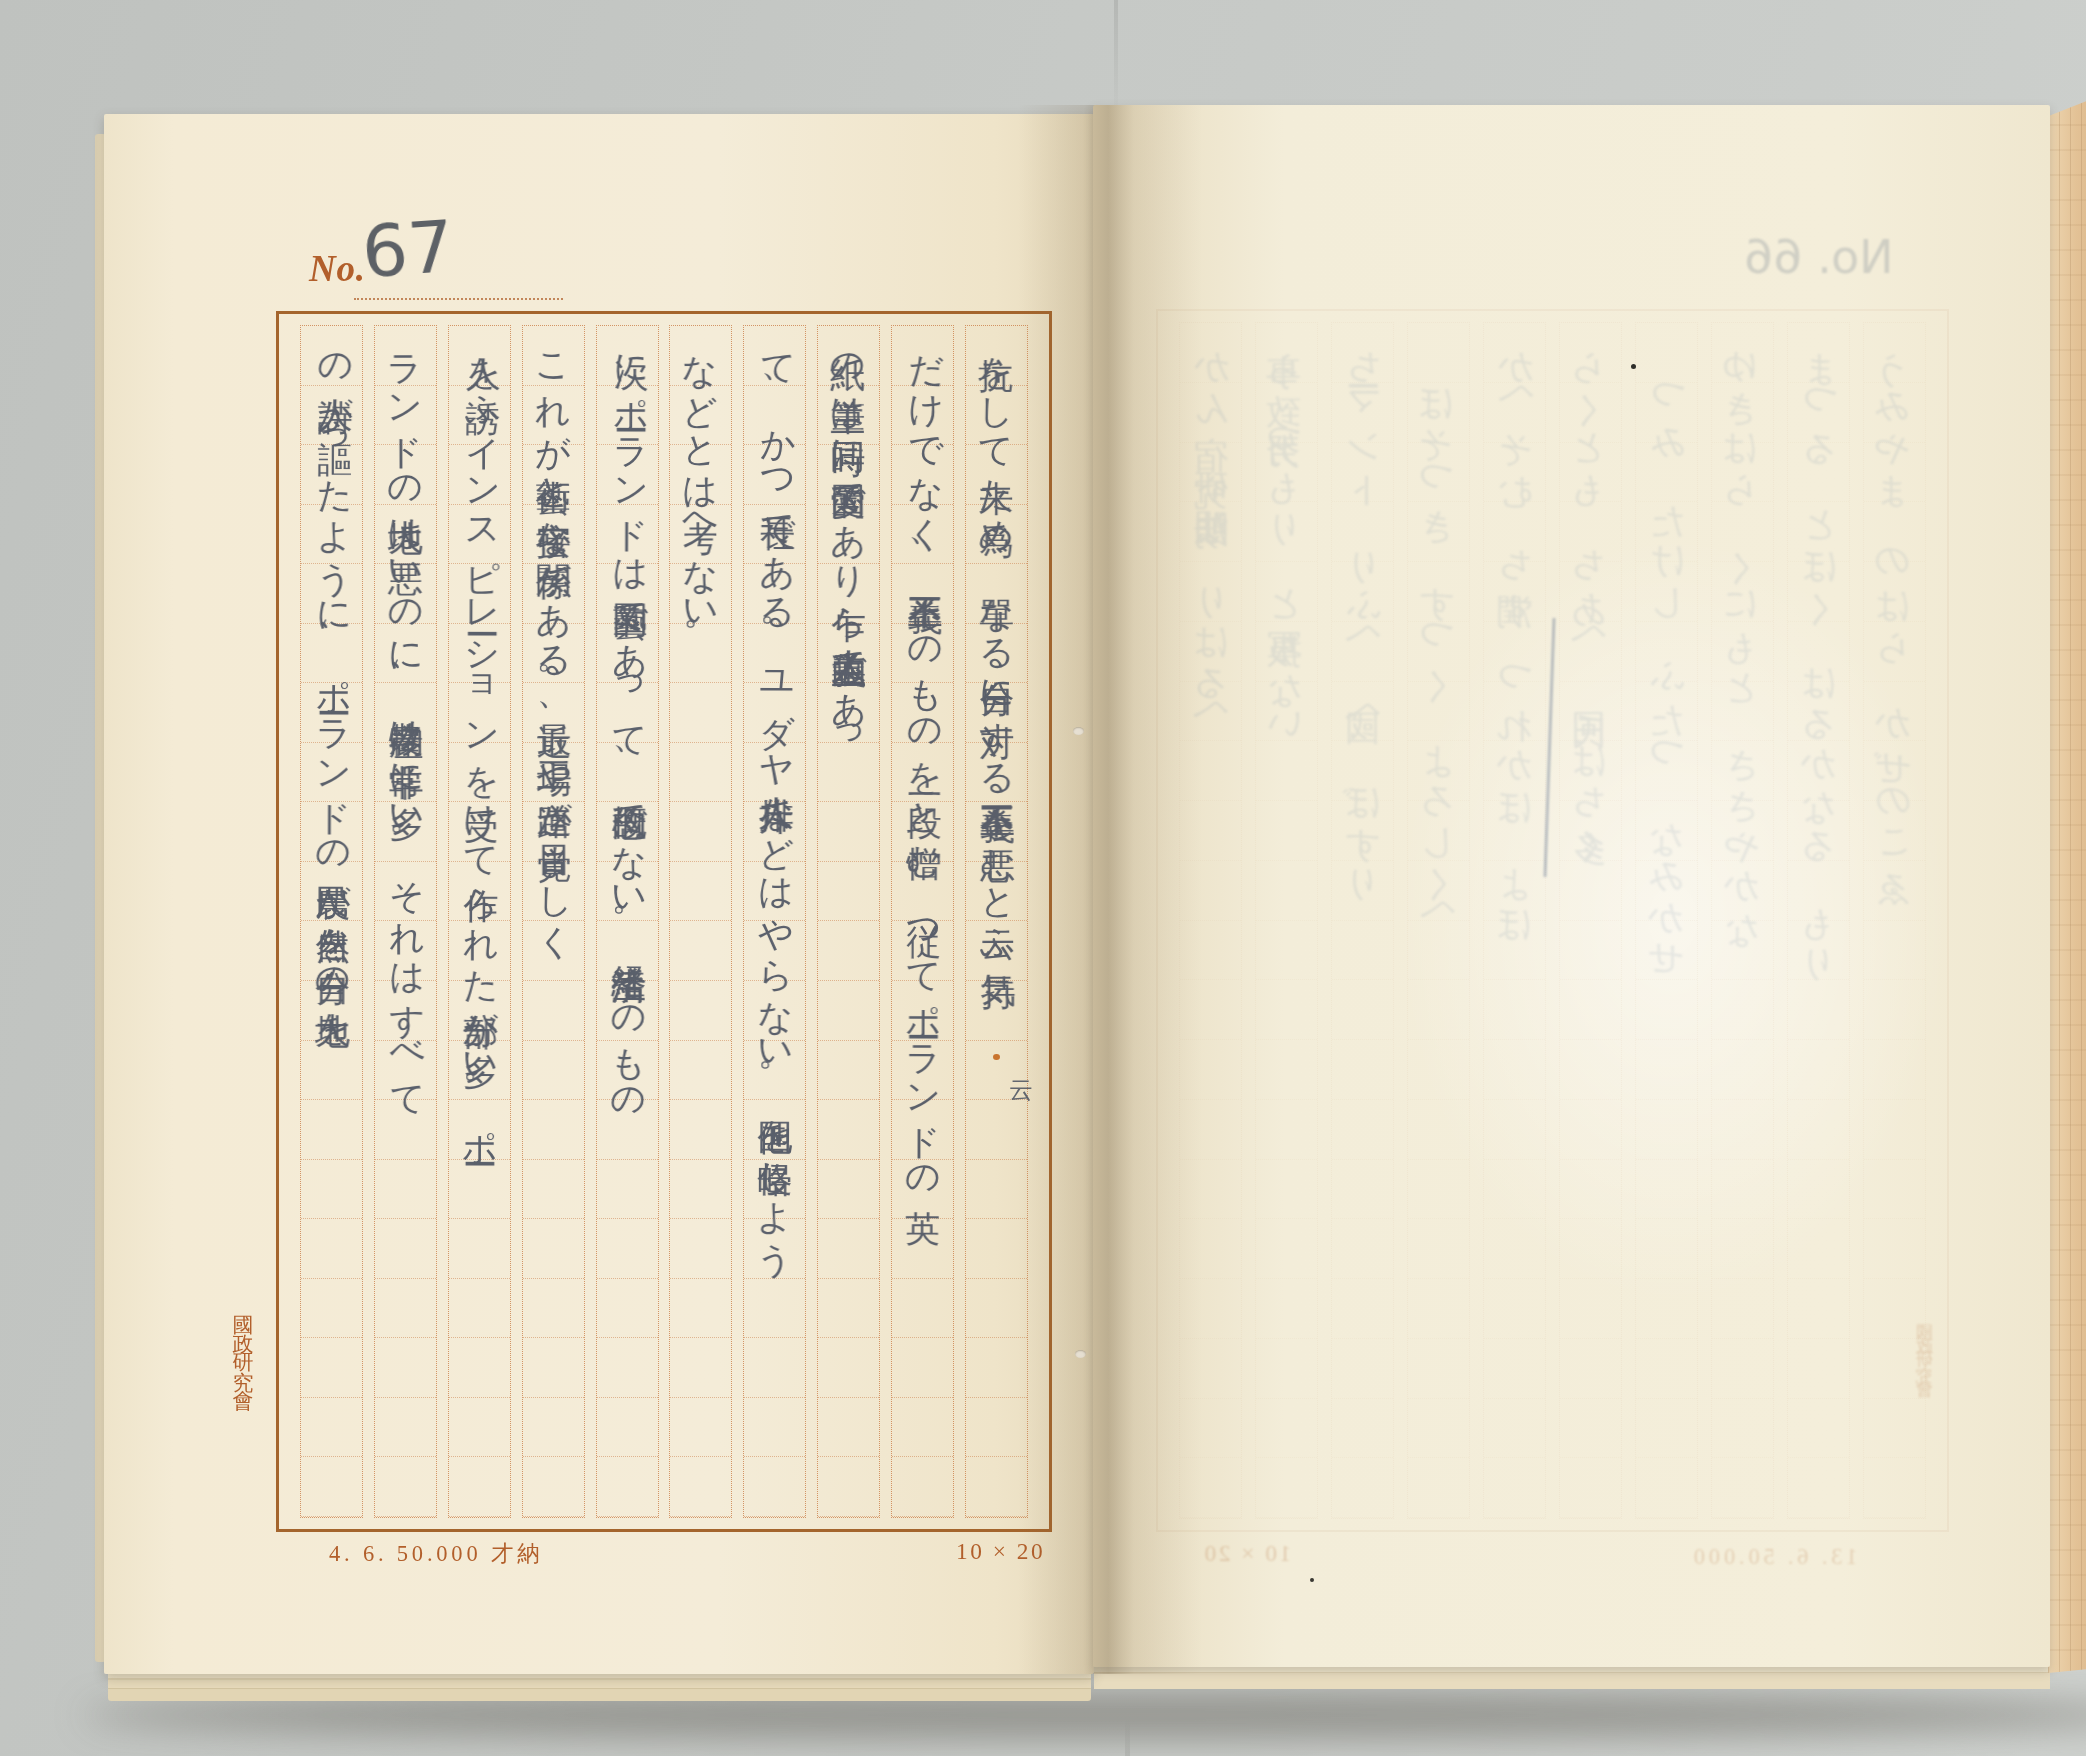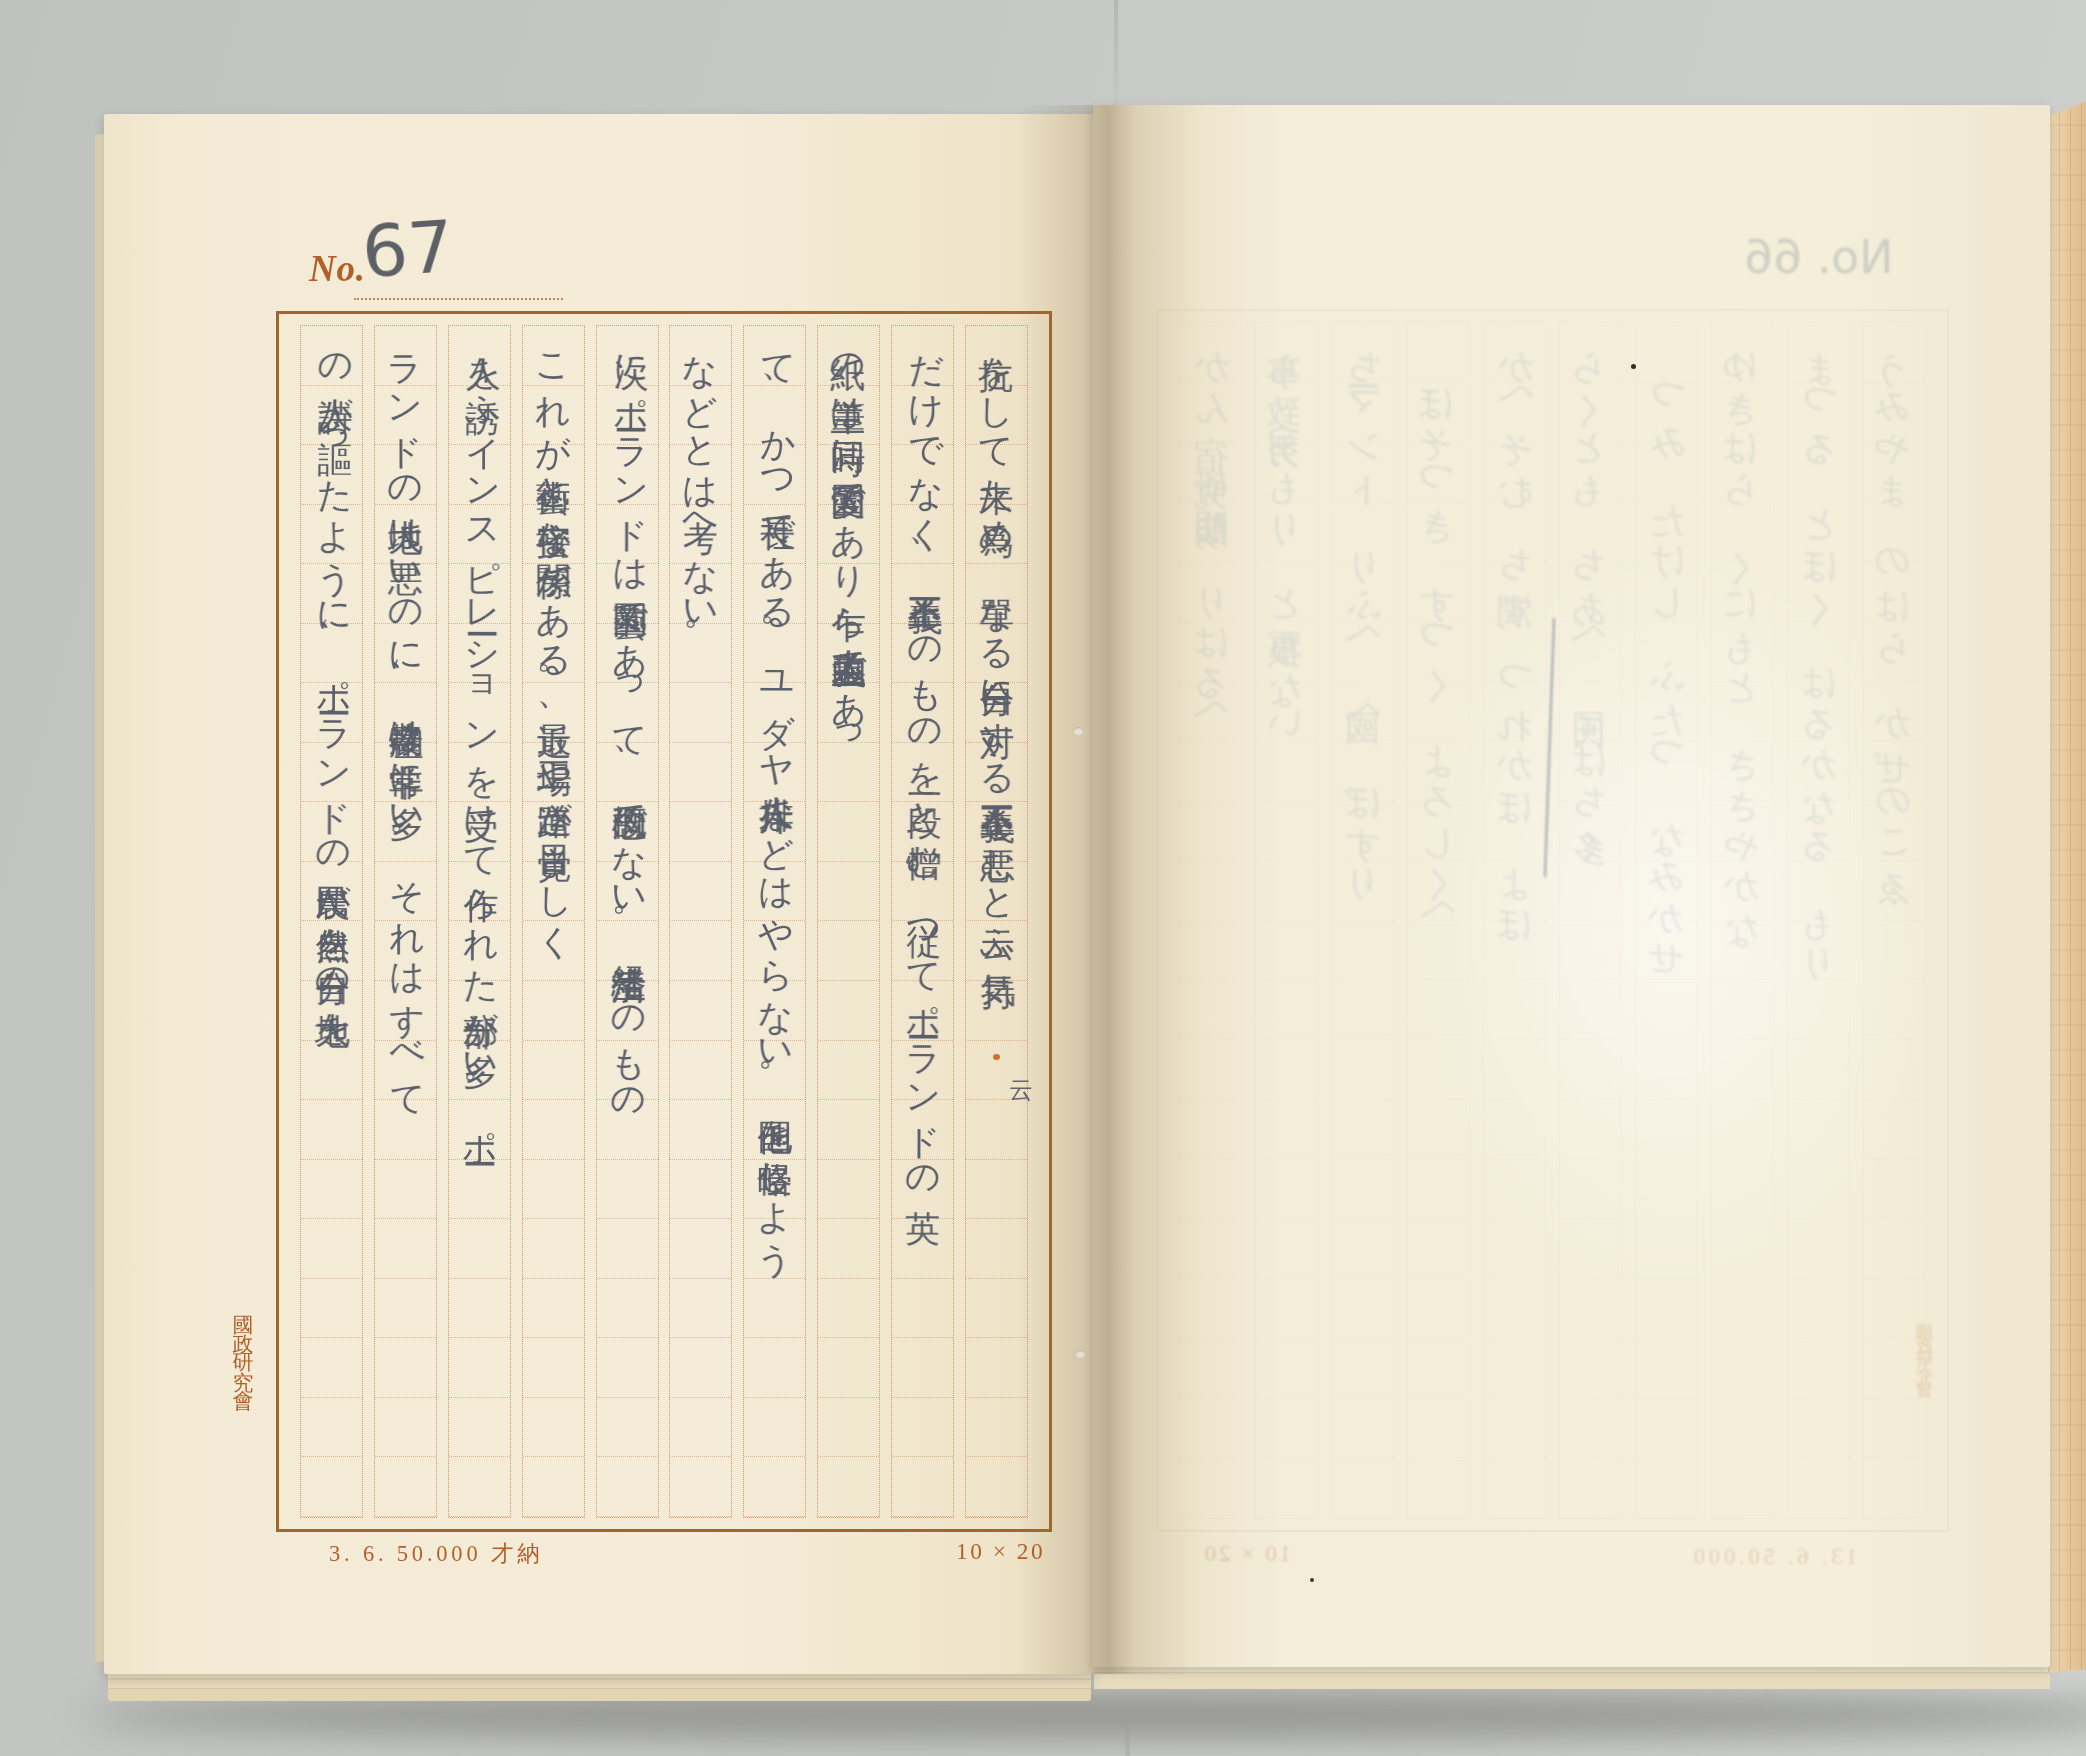--- a/index.html
+++ b/index.html
@@ -324,21 +324,21 @@
           <div class="cell"></div>
           <div class="cell"></div>
           <div class="cell"></div>
           <div class="vtext ink" style="transform: rotate(0.25deg);">の詩人が謳ったように、ポーランドの農民が自然を自分の大地を</div>
         </div>
       </div>
 
     <span class="abs interline-note" style="left:905px;top:960px;">云</span>
 
     <span class="abs print imprint" style="left:125px;top:1185px;">國政研究會</span>
-    <span class="abs print print-code" style="left:225px;top:1424px;">3. 6. 50.000 才納</span>
+    <span class="abs print print-code" style="left:225px;top:1424px;">4. 6. 50.000 才納</span>
     <span class="abs print grid-label" style="left:852px;top:1424px;">10 × 20</span>
 
     <div class="abs hole" style="left:969px;top:613px;"></div>
     <div class="abs hole" style="left:971px;top:1236px;"></div>
     <div class="abs speck" style="left:889px;top:940px;width:6.7px;height:5.8px;background:#c9742e;"></div>
   </div>
 
   <div class="abs page page-right">
     <div class="abs glare"></div>
 

